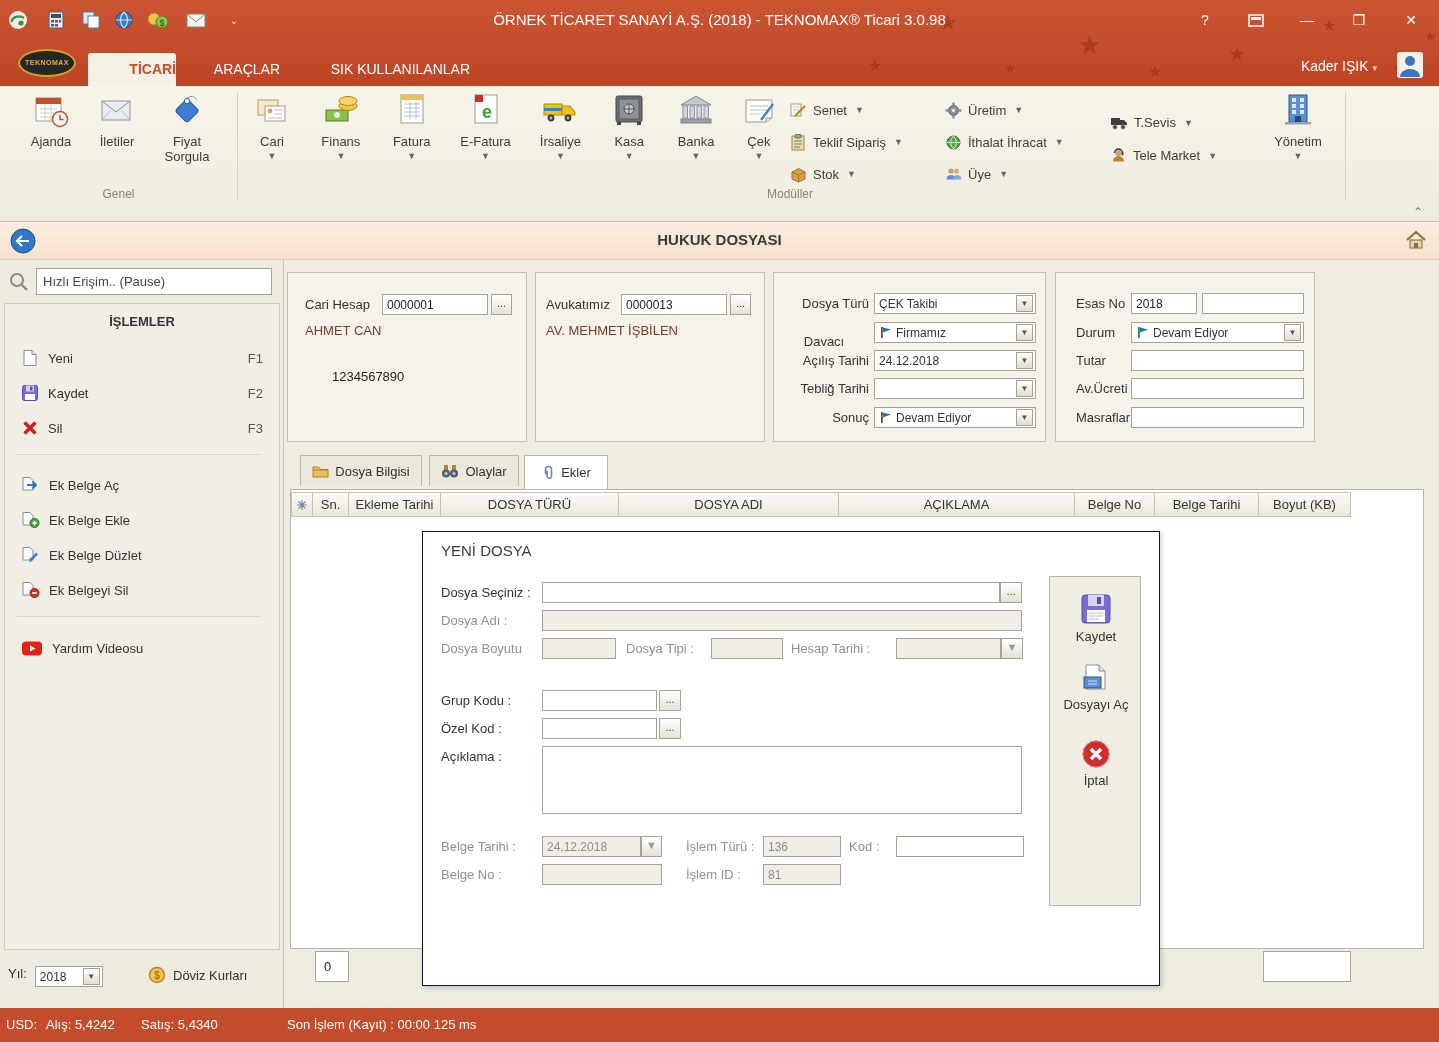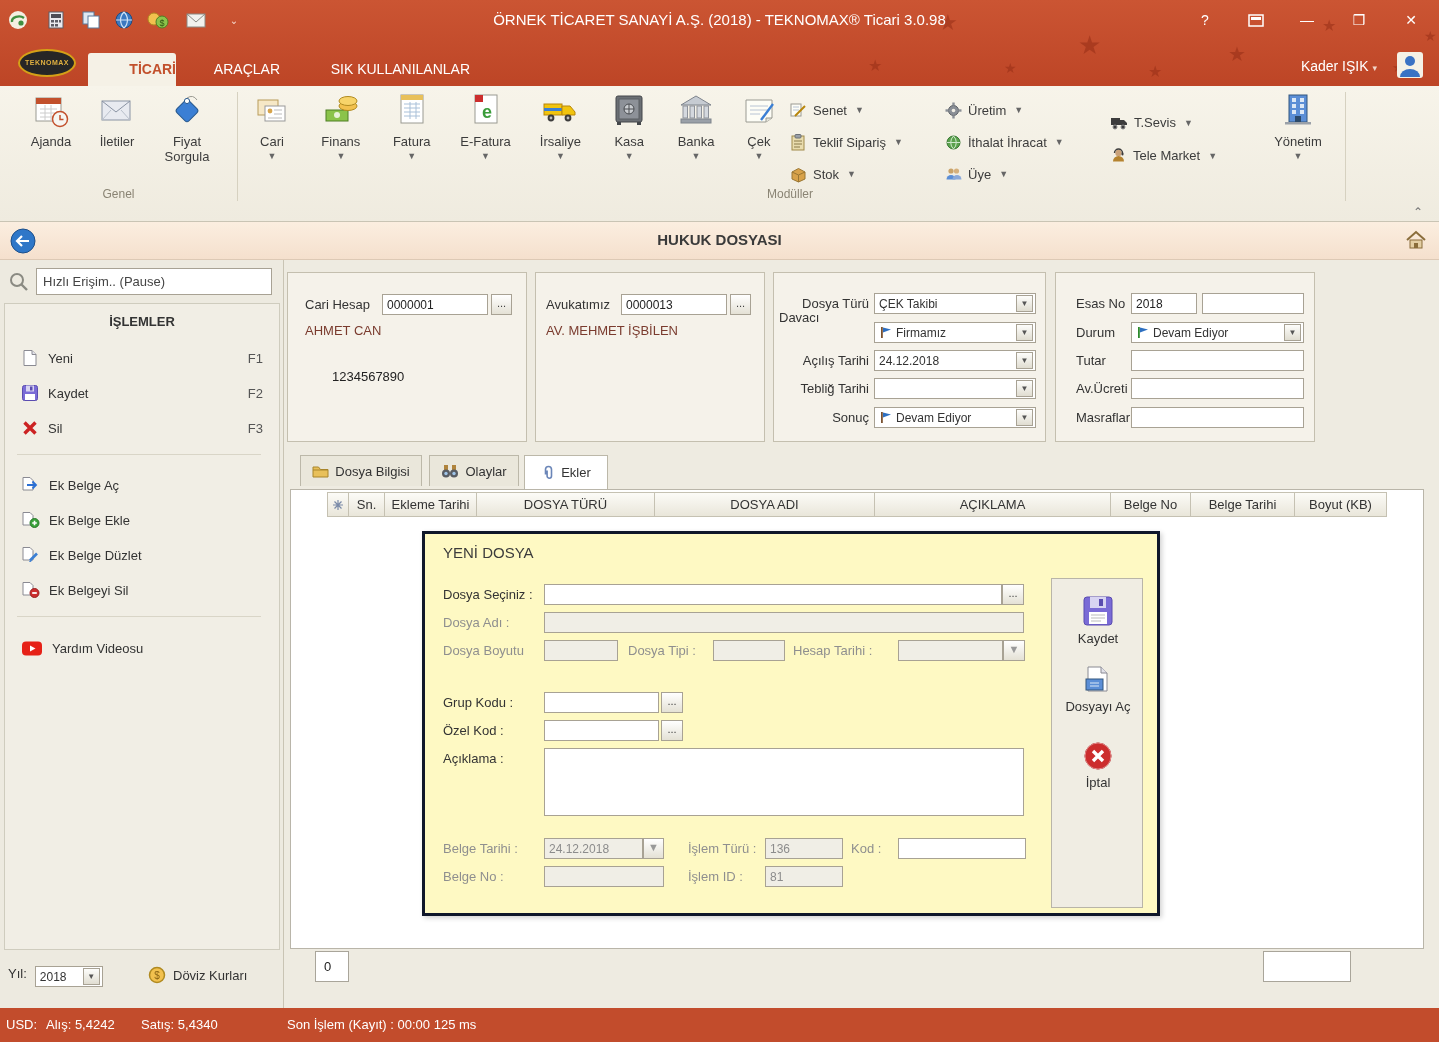--- a/index.html
+++ b/index.html
@@ -74,29 +74,29 @@
   .flabel { font-size:13px; color:#333; }
   .glabel { color:#8f8f8f; }
 
   
   .dtab { position:absolute; top:455px; height:31px; background:#eae7db;
           border:1px solid #bcb8a9; border-bottom:none; display:flex; gap:6px;
           align-items:center; justify-content:center; font-size:13px; }
   .dtab.active { background:#fff; height:34px; font-weight:normal; }
   .white-region { left:290px; top:489px; width:1134px; height:460px; background:#fff;
                   border:1px solid #b9b5a9; }
-  .thead { position:absolute; left:0; top:2px; height:25px; display:flex;margin-left:36px; }
+  .thead { position:absolute; left:0; top:2px; height:25px; display:flex; }
   .th { border:1px solid #c5c1b2; border-left:none; height:25px; line-height:24px;
         text-align:center; font-size:13px; color:#333;
         background:linear-gradient(#fcfbf7,#e9e6da); overflow:hidden; white-space:nowrap; }
   .th:first-child { border-left:1px solid #c5c1b2; }
 
   
-  .yd-panel { left:422px; top:531px; width:738px; height:385px; background:#fef9c3;
-              border:3px solid #0f172a; box-shadow:2px 2px 5px rgba(0,0,0,.18); }
+  .yd-panel { left:422px; top:531px; width:738px; height:455px; background:#ffffff;
+              border:1px solid #0f172a; box-shadow:2px 2px 5px rgba(0,0,0,.18); }
   .yd-label { position:absolute; font-size:13px; }
   .btn-panel { position:absolute; left:626px; top:44px; width:92px; height:330px;
                background:#f0ede3; border:1px solid #b9b5a8; }
   .icbtn { position:absolute; left:0; width:92px; display:flex; flex-direction:column;
            align-items:center; text-align:center; font-size:13px; color:#333; cursor:default; }
 
   
   .cntbox { background:#fff; border:1px solid #a9a59a; font-size:13px;
             line-height:29px; padding-left:8px; color:#222; }
   .statusbar { left:0; top:1008px; width:1439px; height:34px; background:#c24c2c;
@@ -610,21 +610,21 @@
   <div class="abs btn3" style="left:194px;top:21px;width:21px">...</div>
   <span class="abs" style="left:10px;top:50px;color:#7a3b2e;font-size:13px">AV. MEHMET İŞBİLEN</span>
 </div>
 
 <div class="abs panel" style="left:773px;top:272px;width:273px;height:170px">
   <span class="abs flabel" style="left:5px;top:23px;width:90px;text-align:right">Dosya Türü</span>
   <div class="abs selbox" style="left:100px;top:20px;width:162px">
     <span>ÇEK Takibi</span>
     <span class="ddsq">▼</span>
   </div>
-  <span class="abs flabel" style="left:5px;top:37px;width:90px;text-align:left">Davacı</span>
+  <span class="abs flabel" style="left:5px;top:61px;width:90px;text-align:center">Davacı</span>
   <div class="abs selbox" style="left:100px;top:49px;width:162px">
     <span>
         <svg width="13" height="13">
           <rect x="2" y="1" width="1.8" height="11" fill="#7a5230"></rect>
           <path d="M4 1.5 L12 3.5 L4 6.5 Z" fill="#2d6fc1"></path>
         </svg>
       </span>
     <span>Firmamız</span>
     <span class="ddsq">▼</span>
   </div>

